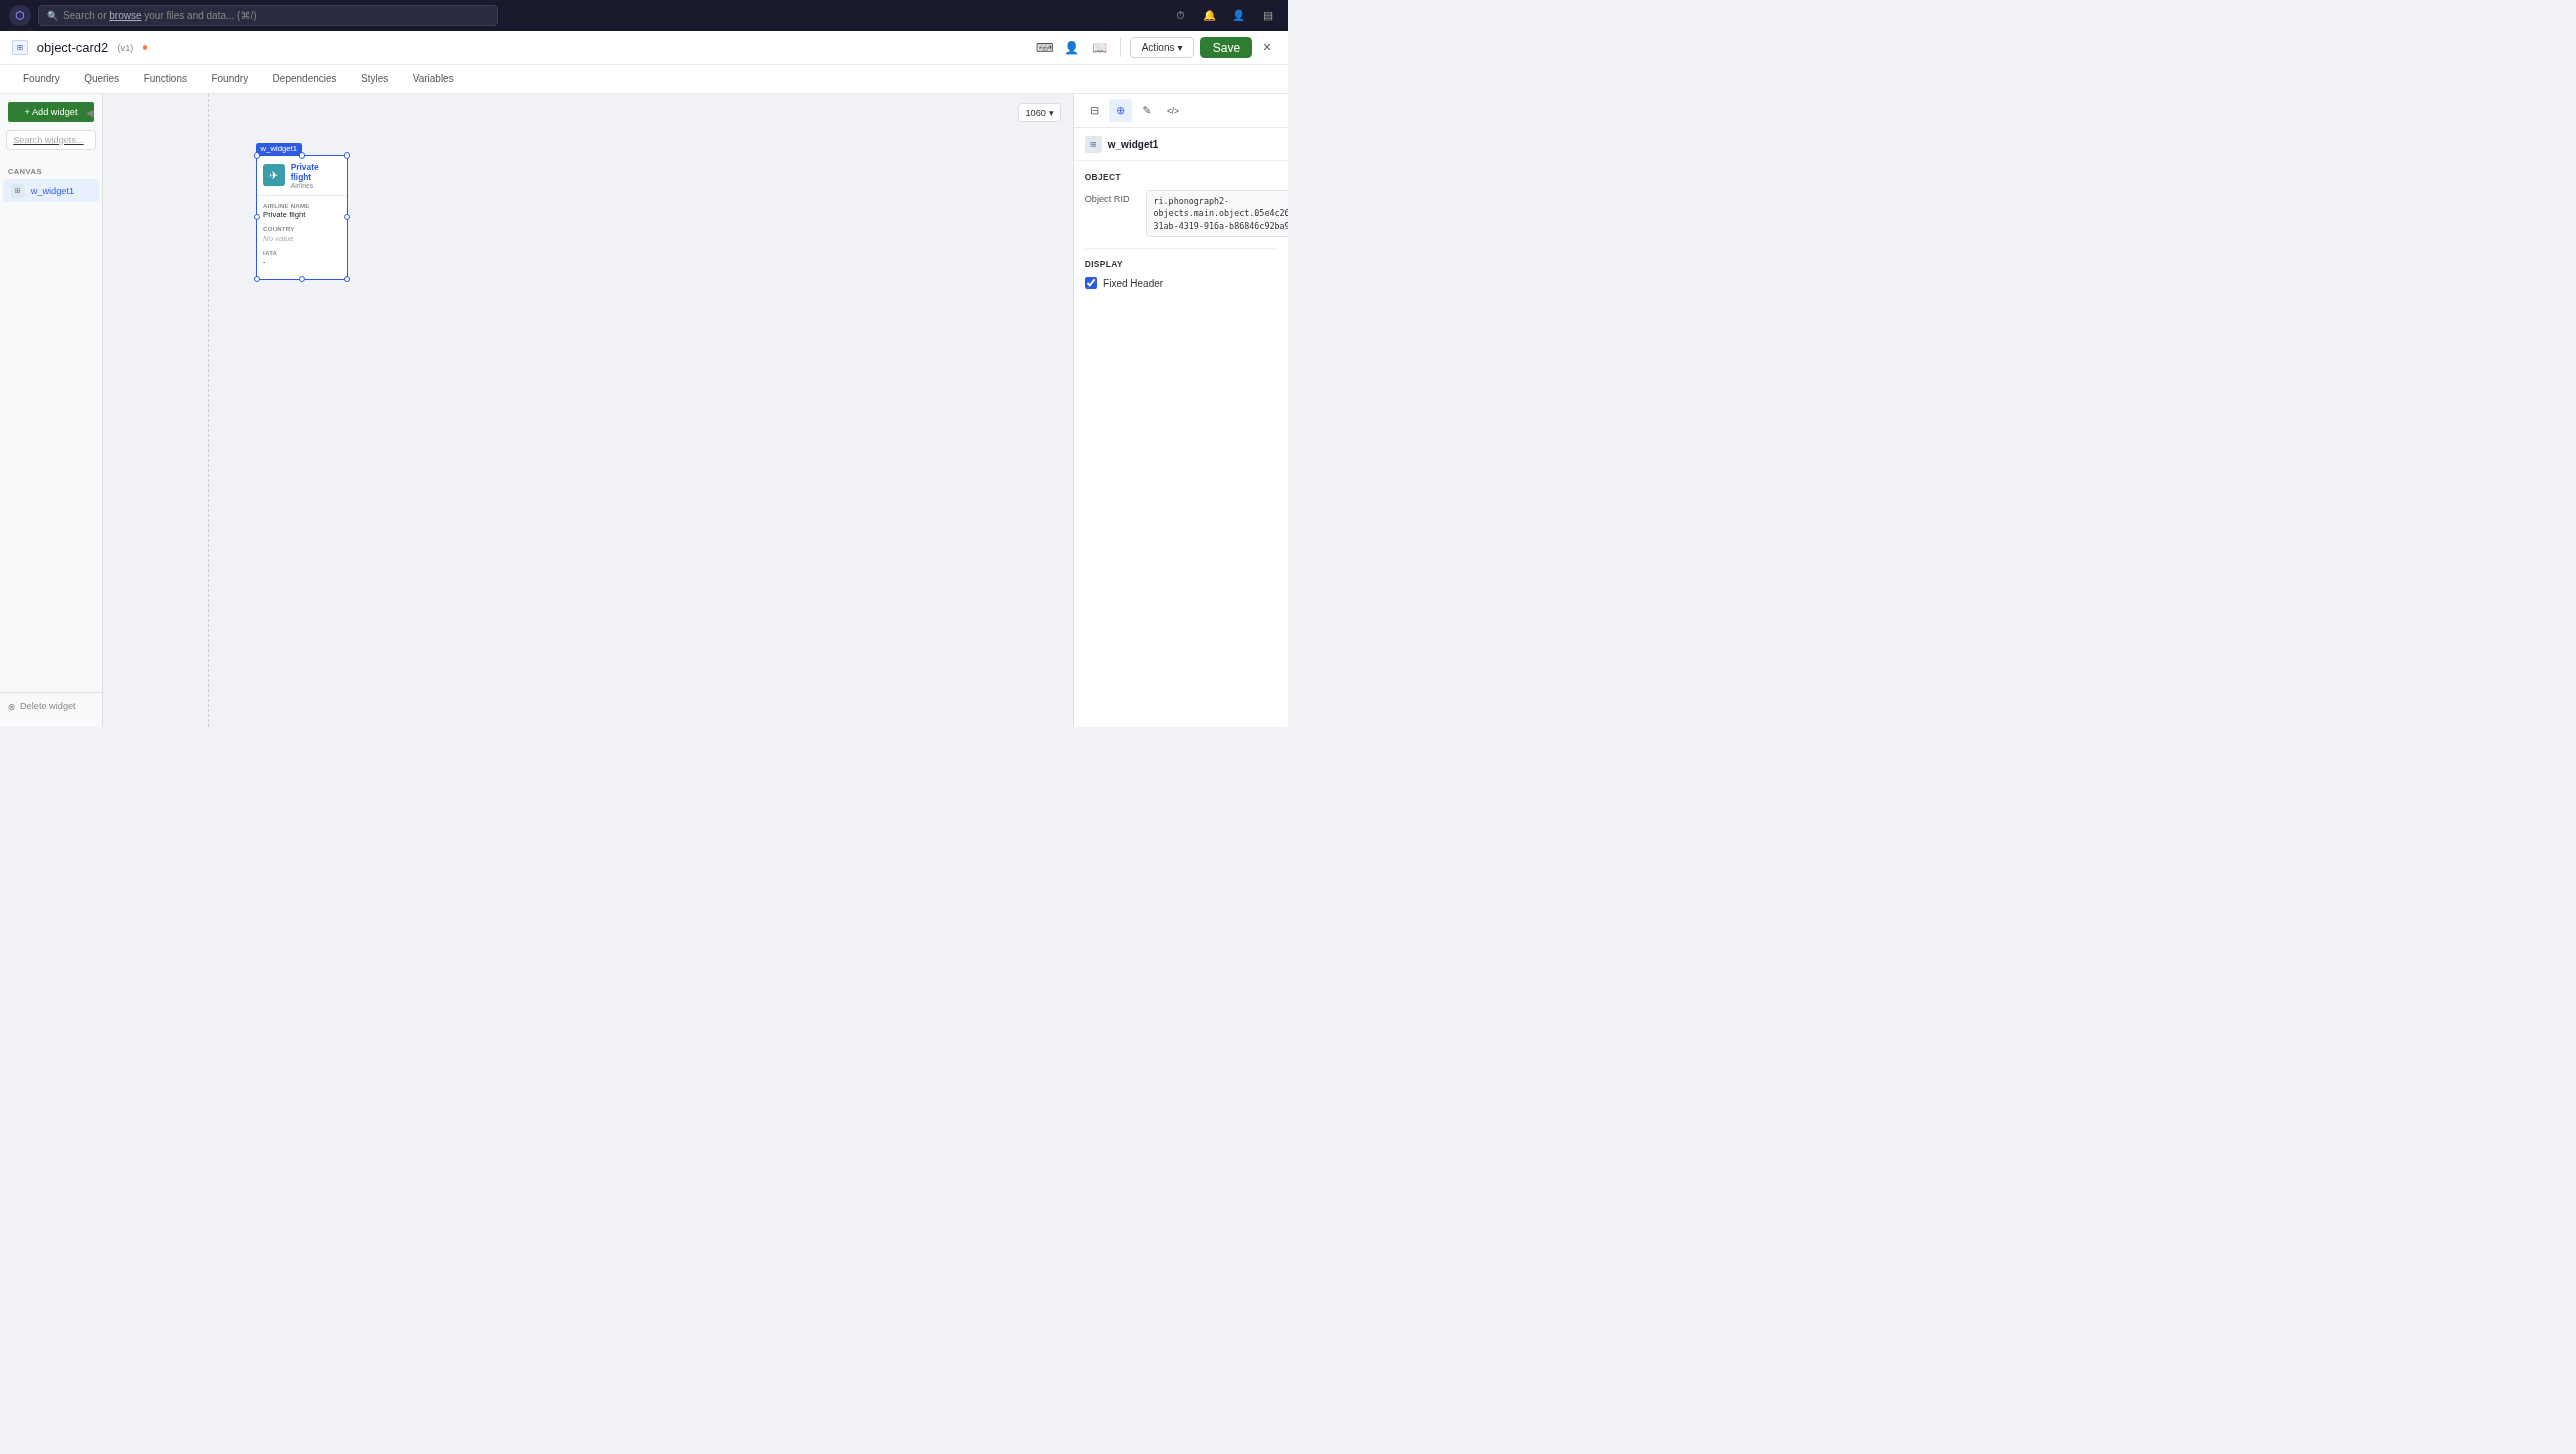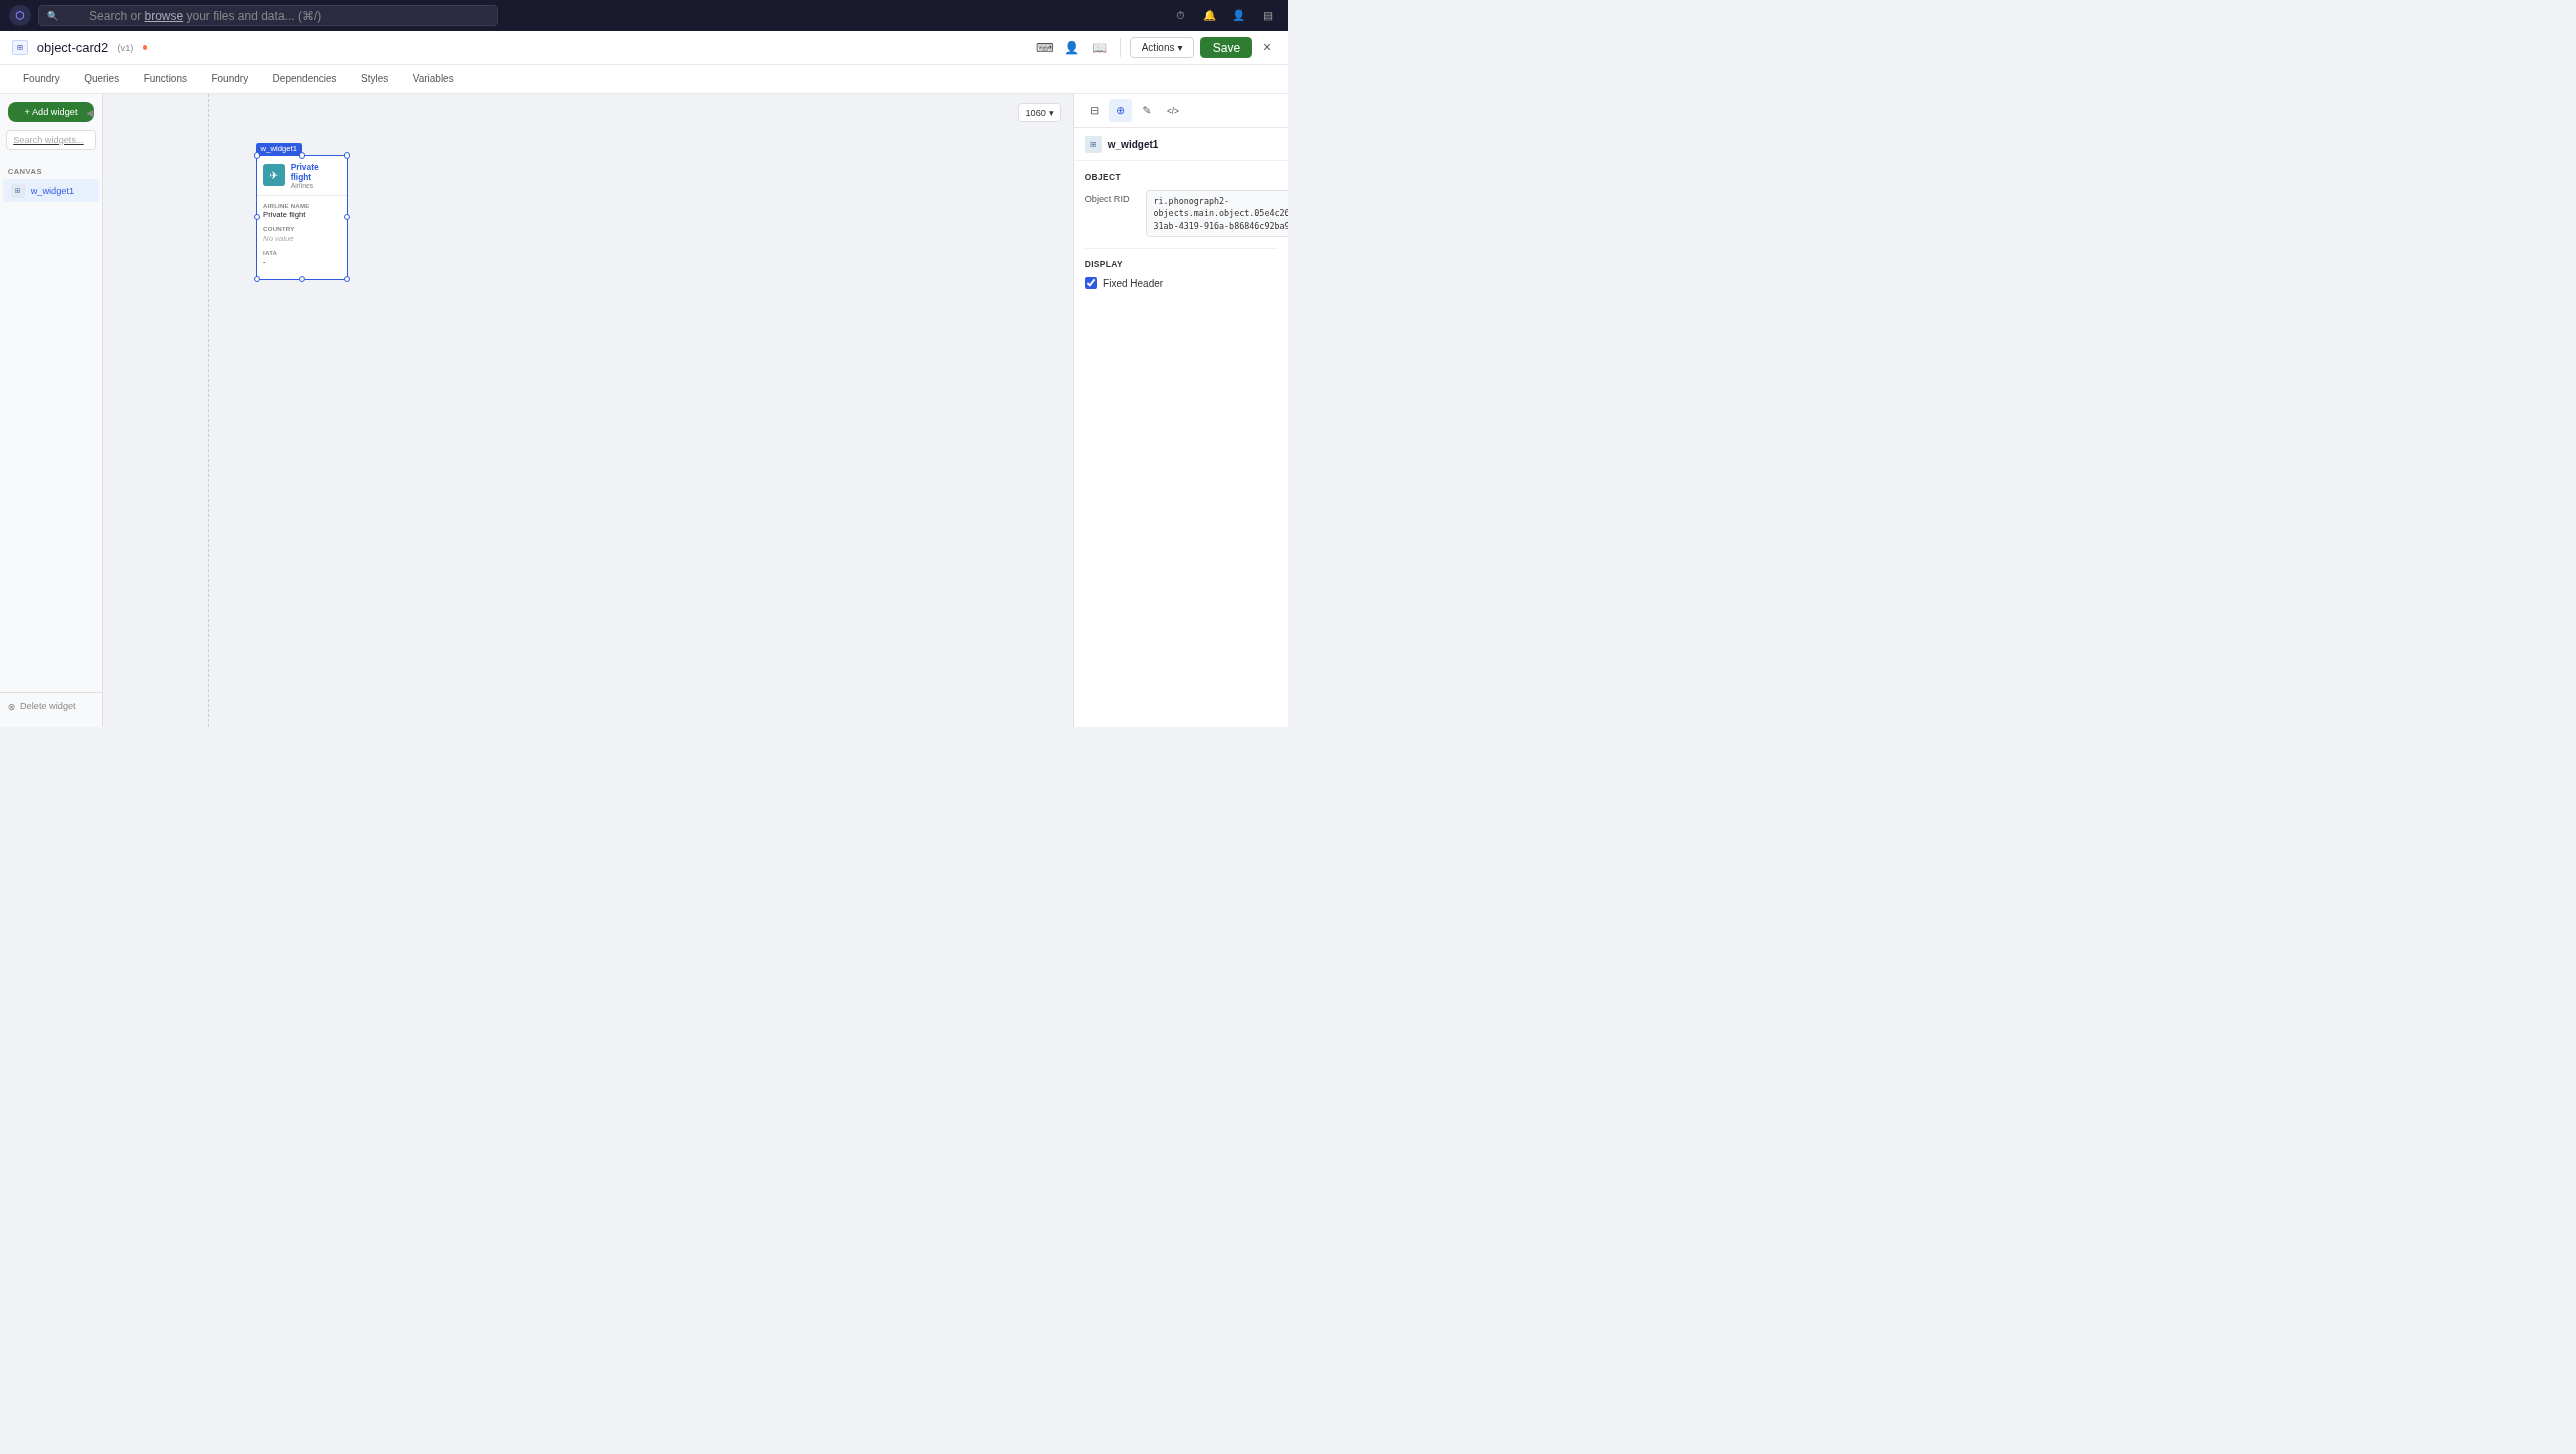--- a/index.html
+++ b/index.html
@@ -149,21 +149,21 @@
       background: #f8f9fb;
       border-right: 0.8px solid #e0e0e0;
       display: flex;
       flex-direction: column;
       padding: 7.7px 0;
     }
     .sidebar-add-btn {
       margin: 0 7.7px 7.7px;
       background: #2e7d32;
       border: none;
-      border-radius: 8px;
+      border-radius: 2px;
       padding: 5.4px 7.7px;
       color: #fff;
       font-size: 9.2px;
       cursor: pointer;
       display: flex; align-items: center; gap: 3.1px;
       justify-content: center;
     }
     .sidebar-search {
       margin: 0 6.1px 7.7px;
       background: #fff;
@@ -453,21 +453,21 @@
   </style>
 </head>
 <body>
 
 <div class="topbar">
   <div class="topbar-logo">
     <span>⬡</span>
   </div>
   <div class="topbar-search">
     <span class="topbar-search-icon">🔍</span>
-    <span style="color:#888; font-size:12px;margin-left:26px;">Search or <span style="text-decoration:underline; color:#aab;">browse</span> your files and data... (⌘/)</span>
+    <span style="color:#888; font-size:10px;">Search or <span style="text-decoration:underline; color:#aab;">browse</span> your files and data... (⌘/)</span>
   </div>
   <div class="topbar-right">
     <button class="topbar-icon-btn">⏱</button>
     <button class="topbar-icon-btn">🔔</button>
     <button class="topbar-icon-btn">👤</button>
     <button class="topbar-icon-btn">▤</button>
   </div>
 </div>
 
 <div class="titlebar">

